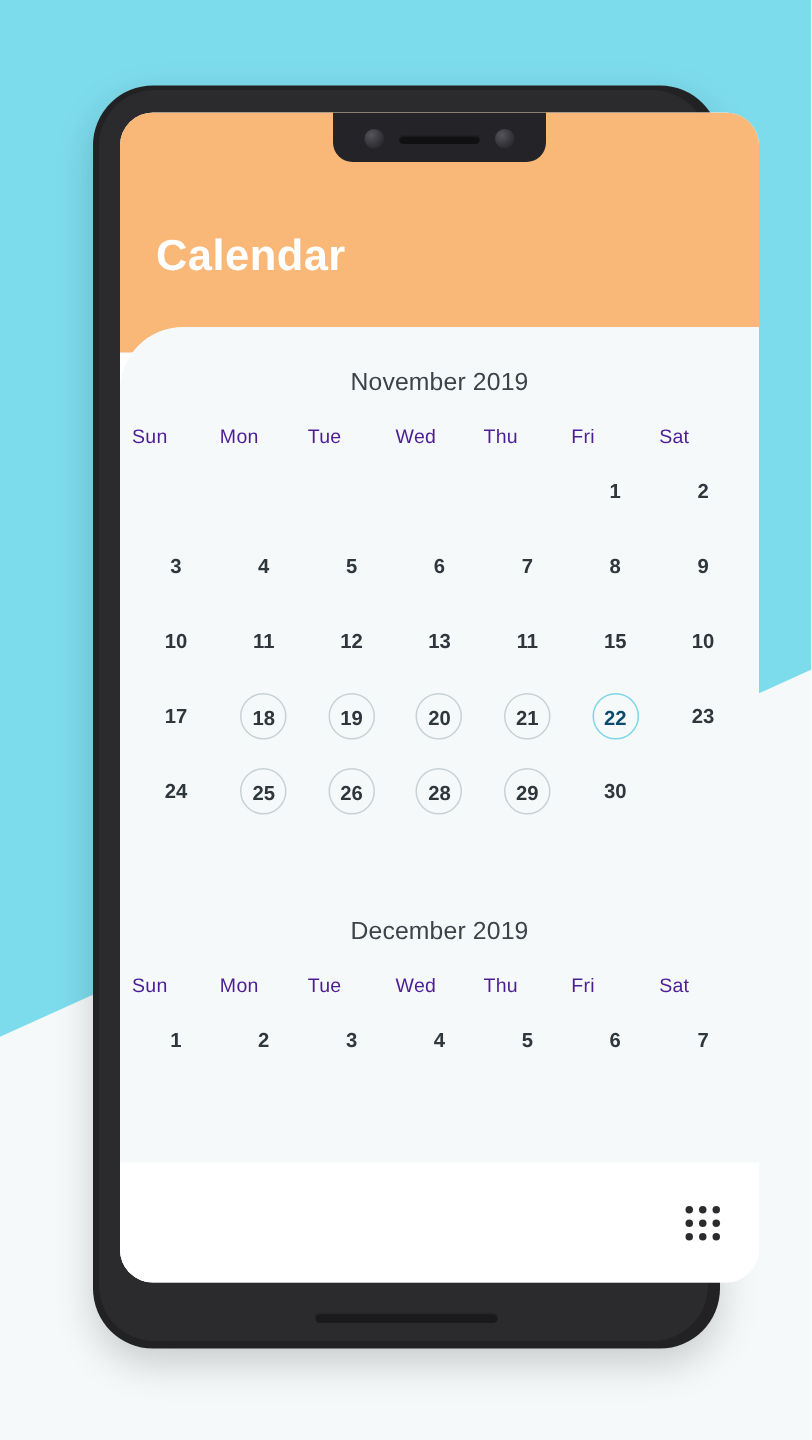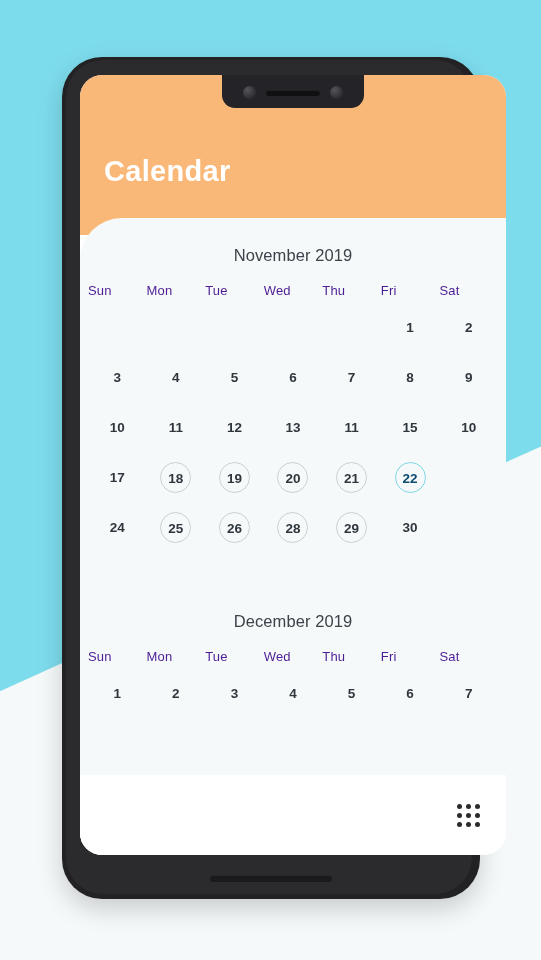--- a/index.html
+++ b/index.html
@@ -370,20 +370,23 @@
                 </div>
                 <div class="day-cell">
                   <div class="day circled">20</div>
                 </div>
                 <div class="day-cell">
                   <div class="day circled">21</div>
                 </div>
                 <div class="day-cell">
                   <div class="day selected">22</div>
                 </div>
+                <div class="day-cell">
+                  <div class="day">23</div>
+                </div>
               </div>
               <div class="week-row">
                 <div class="day-cell">
                   <div class="day">24</div>
                 </div>
                 <div class="day-cell">
                   <div class="day circled">25</div>
                 </div>
                 <div class="day-cell">
                   <div class="day circled">26</div>

